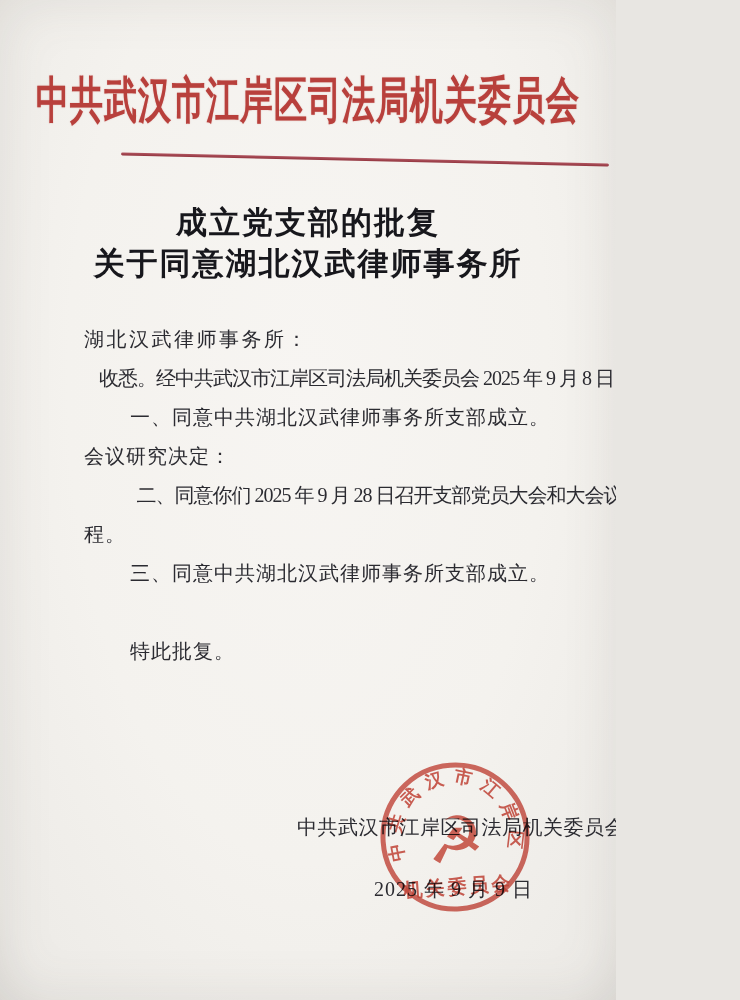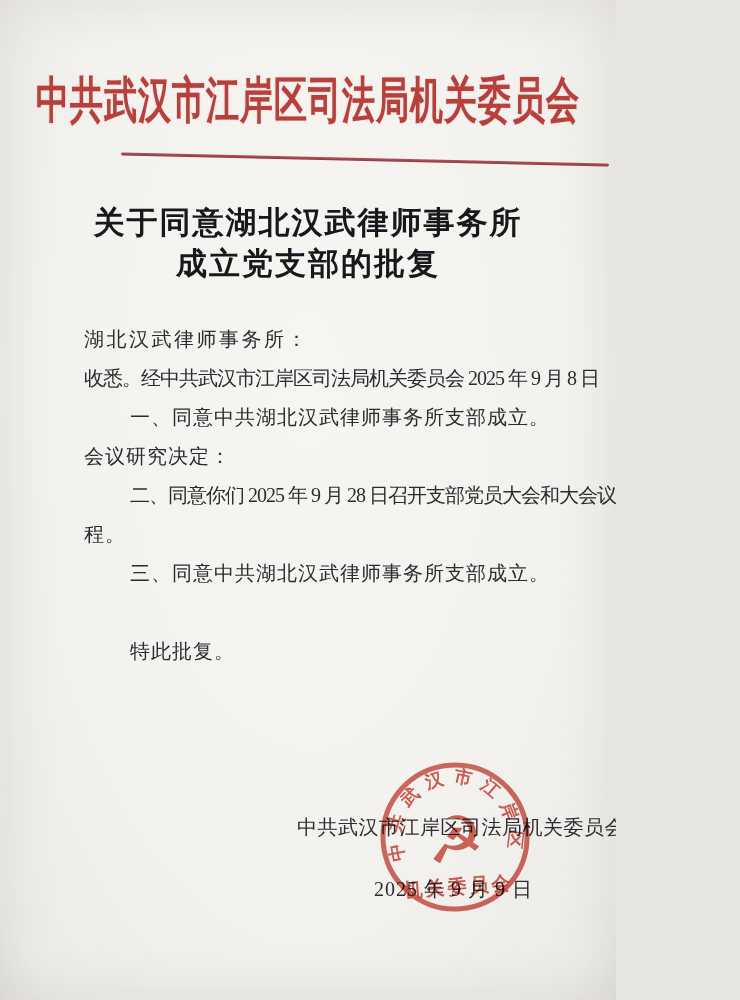--- a/index.html
+++ b/index.html
@@ -59,21 +59,21 @@
     font-size: 20px;
     color: #2b2b31;
     letter-spacing: 1px;
   }
   .body-line {
     height: 39px;
     line-height: 39px;
     white-space: nowrap;
   }
   .body-line.indent { padding-left: 46px; }
-  .body-line.packed { letter-spacing: -1px; }
+  .body-line.packed { letter-spacing: -1px; text-align: center; }
   .body-line.loose  { letter-spacing: 2.5px; }
   .body-line.spacer { height: 39px; }
 
   
   .signature-org {
     position: absolute;
     top: 814px; left: 297px;
     font-size: 20px;
     letter-spacing: 0.5px;
     color: #2b2b31;
@@ -107,22 +107,22 @@
 </head>
 <body>
 
 <div class="page">
 
   <div class="doc-header">中共武汉市江岸区司法局机关委员会</div>
 
   <div class="header-divider"></div>
 
   <div class="doc-title">
+    <div>成立党支部的批复</div>
     <div>关于同意湖北汉武律师事务所</div>
-    <div>成立党支部的批复</div>
   </div>
 
   <div class="body-text">
       <div class="body-line loose">湖北汉武律师事务所：</div>
       <div class="body-line packed">收悉。经中共武汉市江岸区司法局机关委员会 2025 年 9 月 8 日</div>
       <div class="body-line indent">一、同意中共湖北汉武律师事务所支部成立。</div>
       <div class="body-line">会议研究决定：</div>
       <div class="body-line indent packed">二、同意你们 2025 年 9 月 28 日召开支部党员大会和大会议</div>
       <div class="body-line">程。</div>
       <div class="body-line indent">三、同意中共湖北汉武律师事务所支部成立。</div>

